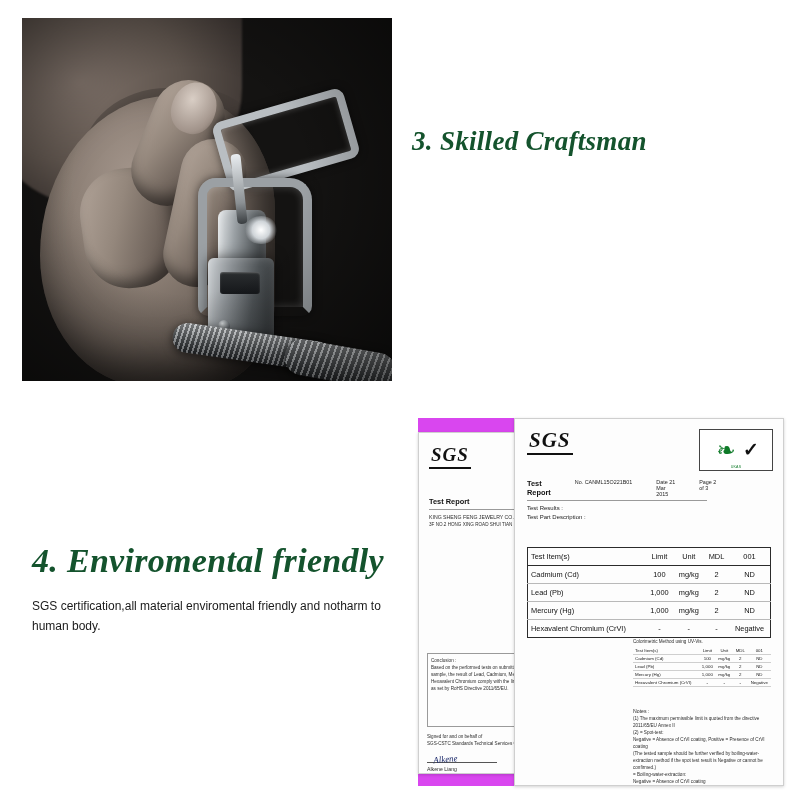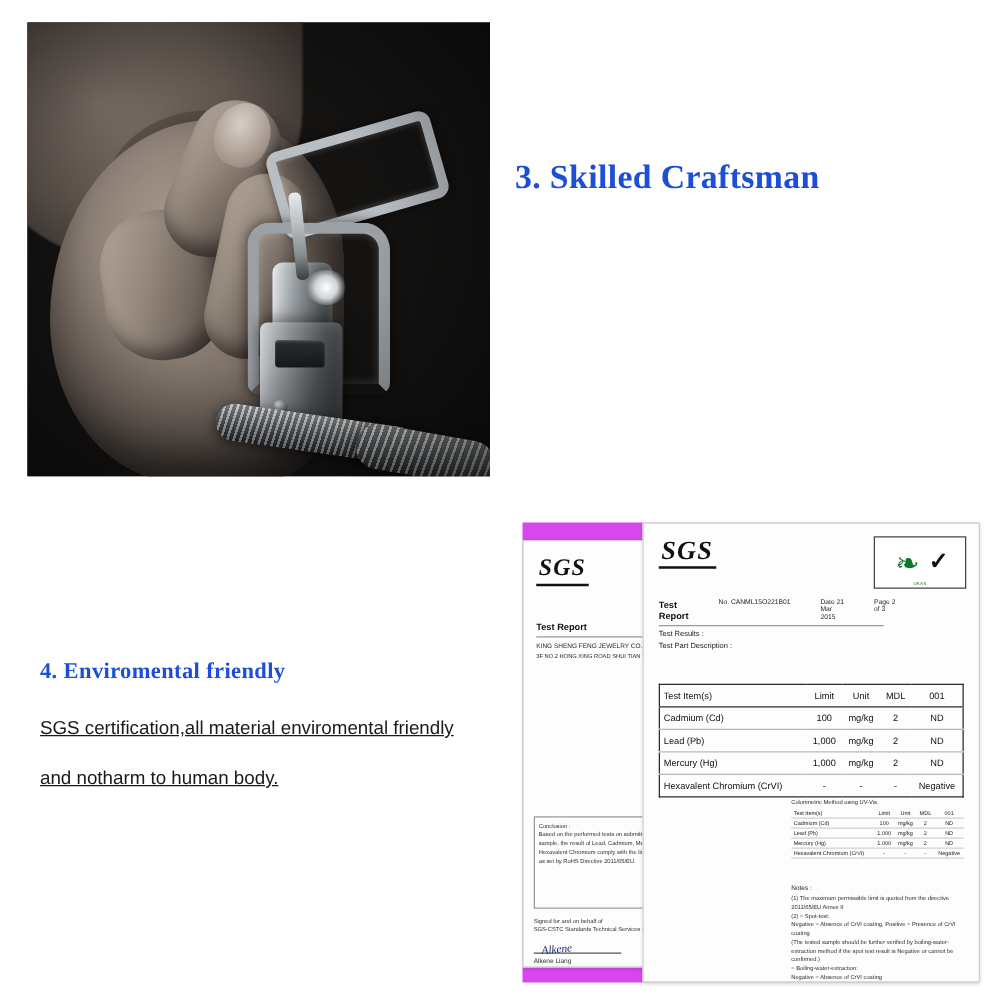--- a/index.html
+++ b/index.html
@@ -202,27 +202,28 @@
     pointer-events: none;
   }
 
   .s3-text {
     position: absolute;
     left: 412px;
     top: 126px;
     width: 370px;
   }
   .heading-orange {
-    color: #1d4ed8;
+    color: #14532d;
     font-family: "Liberation Serif", serif;
     font-weight: bold;
     font-size: 27px;
     letter-spacing: 0.3px;
     margin: 0 0 18px 0;
     white-space: nowrap;
+    font-style: italic;
   }
   .body-text {
     color: #1a1a1a;
     font-size: 16.5px;
     line-height: 31px;
     margin: 0;
   }
 
   
   .section-4 {
@@ -232,27 +233,27 @@
     width: 800px;
     height: 400px;
   }
   .s4-text {
     position: absolute;
     left: 32px;
     top: 126px;
     width: 350px;
   }
   .s4-text .heading-orange {
-    font-size: 18px;
+    font-size: 34px;
     margin-bottom: 16px;
+    margin-top: 16px;
   }
   .s4-text .body-text {
-    font-size: 15px;
-    line-height: 40px;
-    text-decoration: underline;
+    font-size: 12px;
+    line-height: 20px;
   }
 
   
   .cert-wrap {
     position: absolute;
     left: 418px;
     top: 18px;
     width: 364px;
     height: 368px;
     background: #d946ef;

